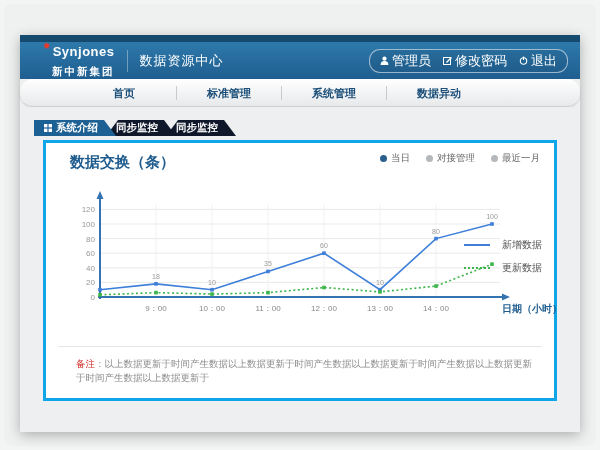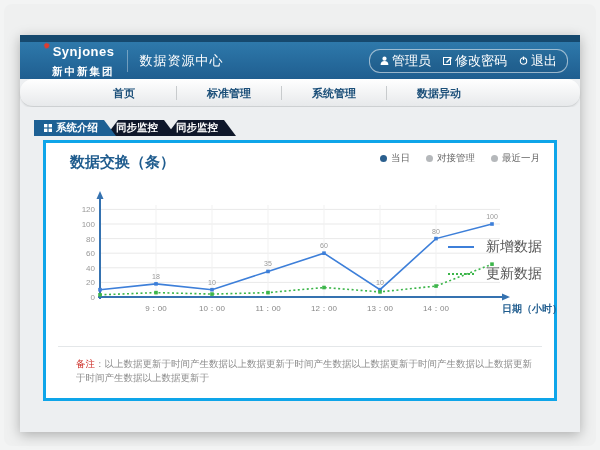--- a/index.html
+++ b/index.html
@@ -34,21 +34,21 @@
   .tab.inactive{background:#0f172a;clip-path:polygon(12px 0,calc(100% - 12px) 0,100% 100%,0 100%);
                 margin-left:-10px;z-index:1;}
   .panel{position:relative;margin:0 23px;background:#fff;border:3px solid #0ea5e9;height:255px;}
   .filters{position:absolute;top:9px;right:14px;display:flex;gap:16px;}
   .radio{display:flex;align-items:center;gap:4px;font-size:9.5px;color:#666;cursor:pointer;}
   .dot{width:7px;height:7px;border-radius:50%;background:#b5b8bb;}
   .radio.sel .dot{background:#2a5f8e;}
   .ylabel{position:absolute;left:24px;top:10px;font-size:15px;font-weight:bold;color:#1f5c8e;}
   .chart-wrap{position:absolute;left:18px;top:44px;width:500px;height:138px;}
   .legend{position:absolute;right:12px;top:95px;display:flex;flex-direction:column;gap:9px;}
-  .legend-row{display:flex;align-items:center;gap:12px;font-size:14px;color:#555;}
+  .legend-row{display:flex;align-items:center;gap:12px;font-size:10px;color:#555;}
   .lsample{width:26px;height:0;border-top-width:2px;}
   .lsample.solid{border-top-style:solid;border-top-color:#3d7fd9;}
   .lsample.dotted{border-top-style:dotted;border-top-color:#3cb54a;}
   .divider{position:absolute;left:12px;right:12px;top:203px;border-top:1px solid #e4e7e9;}
   .note{position:absolute;left:30px;right:20px;top:214px;font-size:9.5px;color:#8d8d8d;line-height:1.5;}
   .note .note-label{color:#cc2b24;}
   svg text{font-family:"Liberation Sans","DejaVu Sans",sans-serif;}
 </style>
 </head>
 <body>

